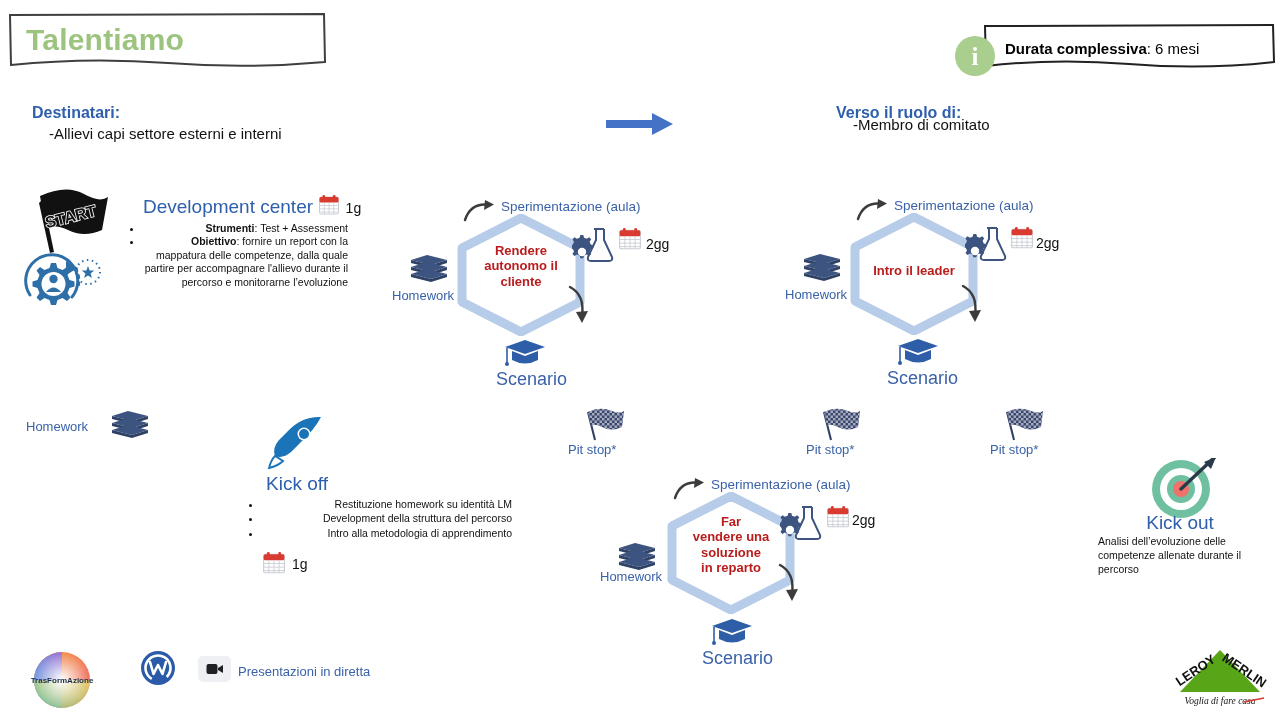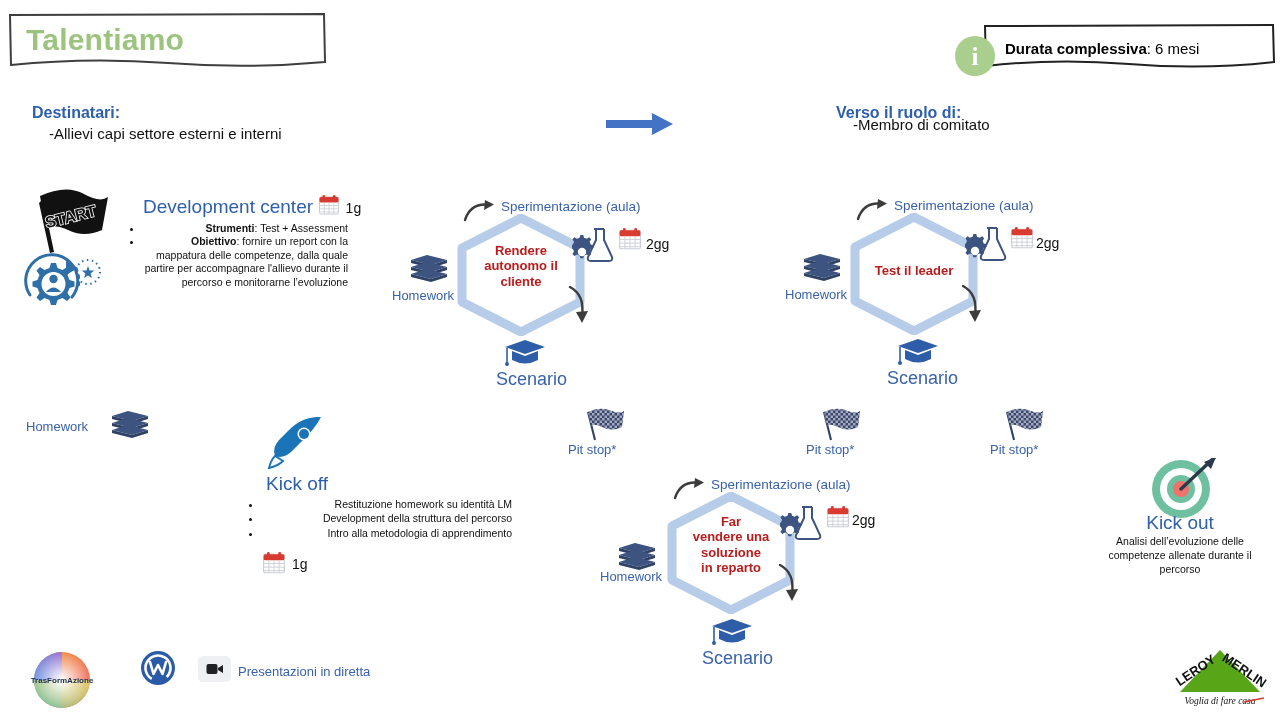--- a/index.html
+++ b/index.html
@@ -101,21 +101,21 @@
     font-size: 10.5px; color: #111; line-height: 1.38;
   }
   #kickoff-bullets li { margin-left: 10px; }
 
   
   #kickout-title {
     left: 1140px; top: 512px; width: 80px; text-align: center;
     font-size: 19px; color: #2E5FAC;
   }
   #kickout-desc {
-    left: 1098px; top: 535px; width: 164px; text-align: center;
+    left: 1098px; top: 535px; width: 164px; text-align: left;
     font-size: 10.5px; color: #111; line-height: 1.32;
   }
 
   
   #footer-live-label {
     left: 238px; top: 664px; font-size: 13px; color: #3A62A8;
   }
   #video-chip {
     left: 198px; top: 656px; width: 33px; height: 26px;
     background: #EEF0F3; border-radius: 5px;
@@ -289,21 +289,21 @@
     <circle cx="4" cy="25" r="2" fill="#2F5EA8"></circle>
   </svg>
 </div>
 <div class="scen-label" style="left:496px; top:369px;">Scenario</div>
 
 <div class="abs" style="left:848px; top:213px;">
   <svg width="132" height="122" viewBox="0 0 132 122">
     <polygon points="66,4 125,34 125,88 66,118 7,88 7,34" fill="none" stroke="#B6CCE8" stroke-width="9" stroke-linejoin="round"></polygon>
   </svg>
 </div>
-<div class="hex-label" style="left:854px; top:263px; width:120px;">Test il leader</div>
+<div class="hex-label" style="left:854px; top:263px; width:120px;">Intro il leader</div>
 <div class="abs" style="left:856px; top:197px;">
   <svg width="36" height="24" viewBox="0 0 36 24">
     <path d="M2,22 Q8,4 27,7" fill="none" stroke="#3c3c3c" stroke-width="2.4" stroke-linecap="round"></path>
     <path d="M22,2 L31,6.5 L21,12 Z" fill="#3c3c3c"></path>
   </svg>
 </div>
 <div class="sperim" style="left:894px; top:198px;">Sperimentazione (aula)</div>
 <div class="abs" style="left:801px; top:252px;">
   <svg width="42" height="34" viewBox="0 0 42 34">
     <g fill="#3D5480">

